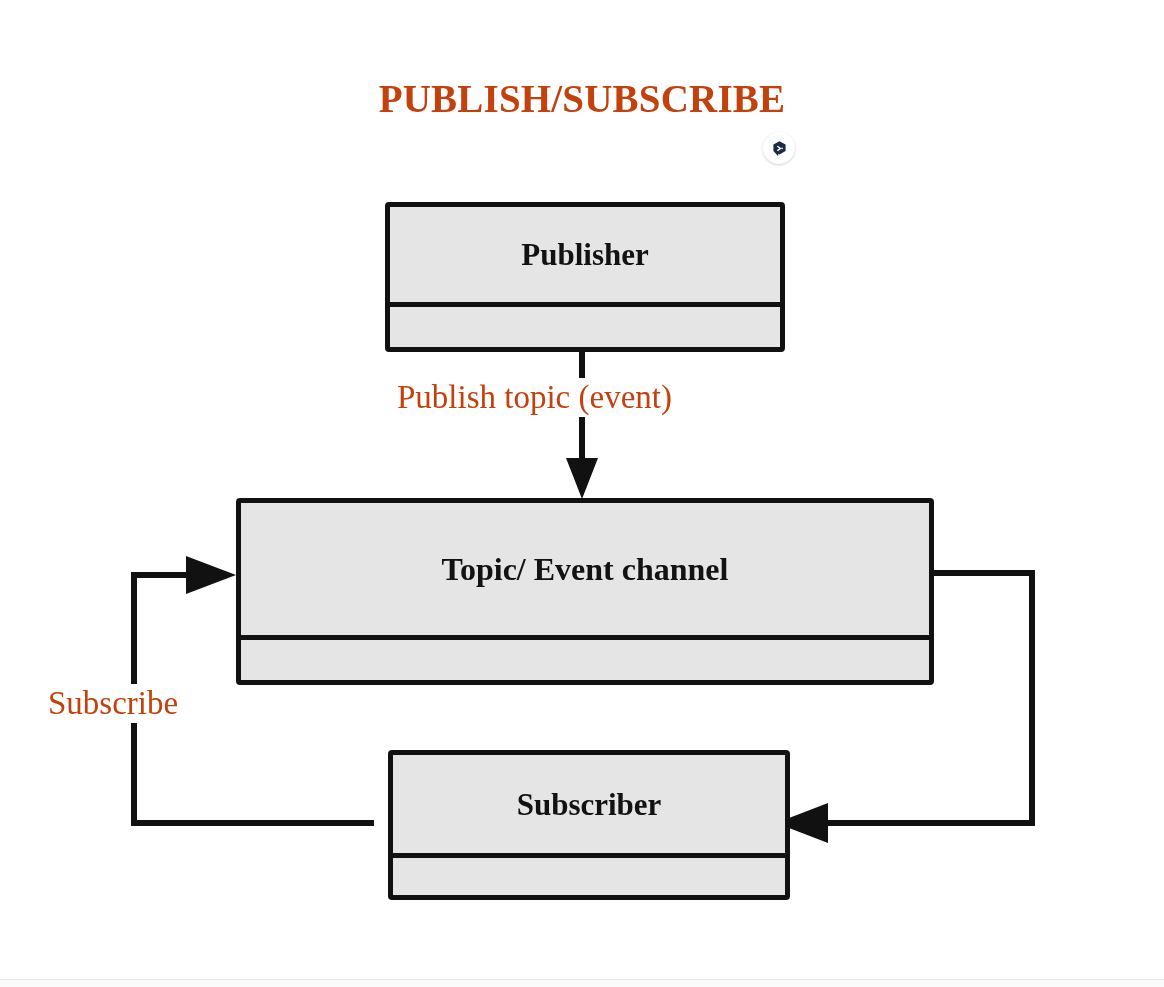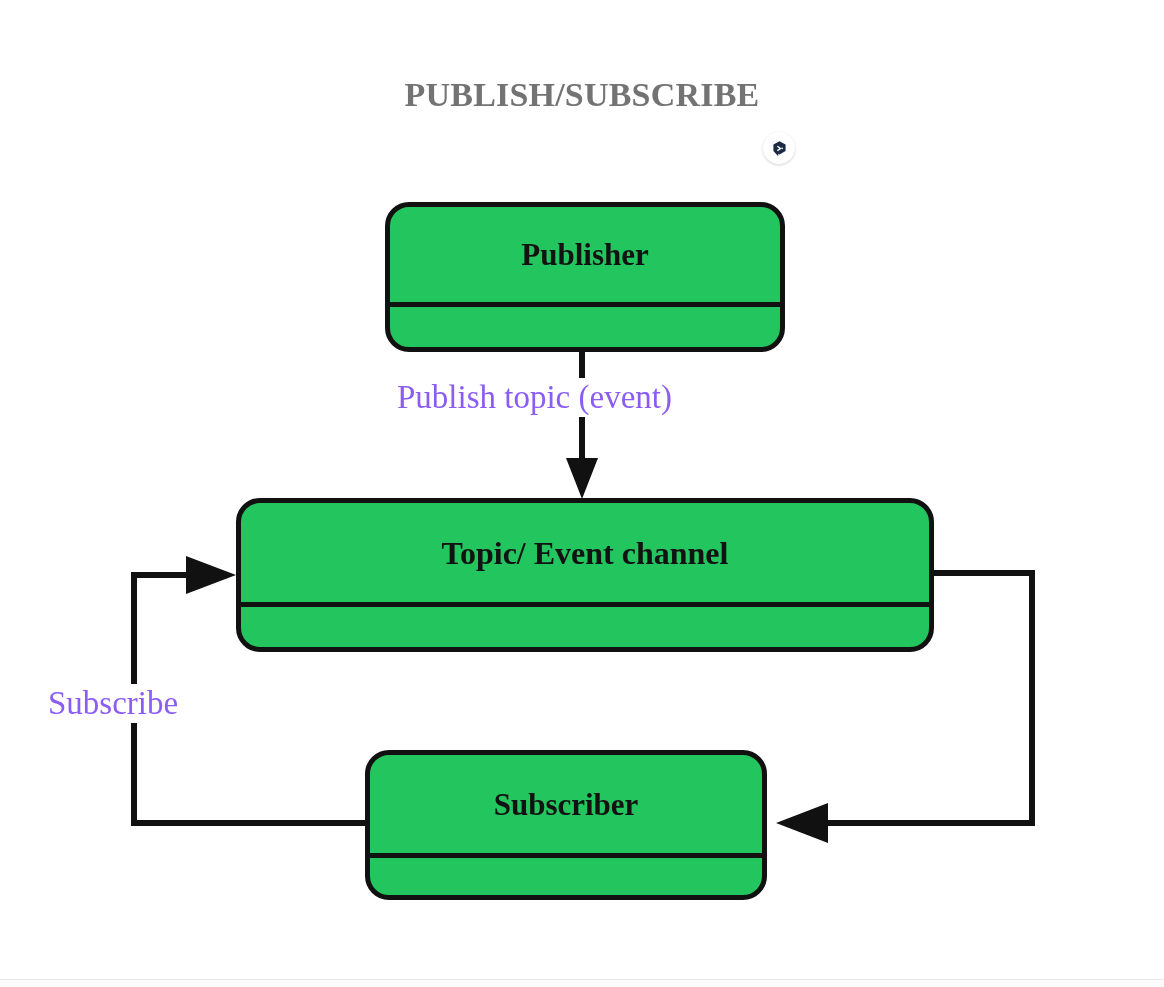--- a/index.html
+++ b/index.html
@@ -27,23 +27,23 @@
 
   
   .diagram-title {
     position: absolute;
     left: 0;
     top: 76px;
     width: 1164px;
     text-align: center;
     font-family: "Liberation Serif", "DejaVu Serif", serif;
     font-weight: bold;
-    font-size: 34px;
+    font-size: 39px;
     letter-spacing: 0.2px;
-    color: #737373;
+    color: #c2410c;
   }
 
   
   .chat-badge {
     position: absolute;
     left: 763px;
     top: 132px;
     width: 32px;
     height: 32px;
     border-radius: 50%;
@@ -63,23 +63,23 @@
     top: 0;
     width: 1164px;
     height: 987px;
     pointer-events: none;
   }
 
   
   .node-box {
     position: absolute;
     box-sizing: border-box;
-    background: #22c55e;
+    background: #e5e5e5;
     border: 5px solid #111111;
-    border-radius: 24px;
+    border-radius: 4px;
     display: flex;
     flex-direction: column;
     z-index: 3;
   }
   .node-head {
     flex: 1 1 auto;
     display: flex;
     align-items: center;
     justify-content: center;
     border-bottom: 5px solid #111111;
@@ -99,40 +99,40 @@
   
   #node-publisher {
     left: 385px; top: 202px;
     width: 400px; height: 150px;
   }
   #node-publisher .node-head { height: 105px; }
   #node-publisher .node-body { height: 40px; }
 
   #node-topic {
     left: 236px; top: 498px;
-    width: 698px; height: 154px;
+    width: 698px; height: 187px;
   }
   #node-topic .node-head { height: 109px; }
   #node-topic .node-body { height: 40px; }
   #node-topic .node-label { font-size: 32px; }
 
   #node-subscriber {
-    left: 365px; top: 750px;
+    left: 388px; top: 750px;
     width: 402px; height: 150px;
   }
   #node-subscriber .node-head { height: 108px; }
   #node-subscriber .node-body { height: 37px; }
 
   
   .edge-label {
     position: absolute;
     font-family: "Liberation Serif", "DejaVu Serif", serif;
     font-weight: normal;
     font-size: 33px;
-    color: #8b5cf6;
+    color: #c2410c;
     background: #ffffff;
     line-height: 1.05;
     padding: 2px 5px;
     white-space: nowrap;
     z-index: 4;
   }
   #label-publish   { left: 392px; top: 378px; }
   #label-subscribe { left: 43px;  top: 684px; }
   #label-fire      { left: 941px; top: 662px; }
 

